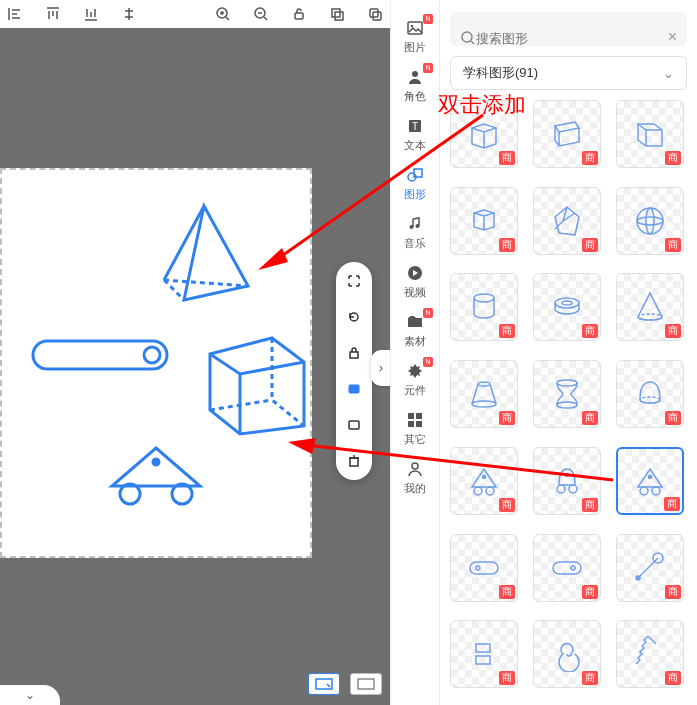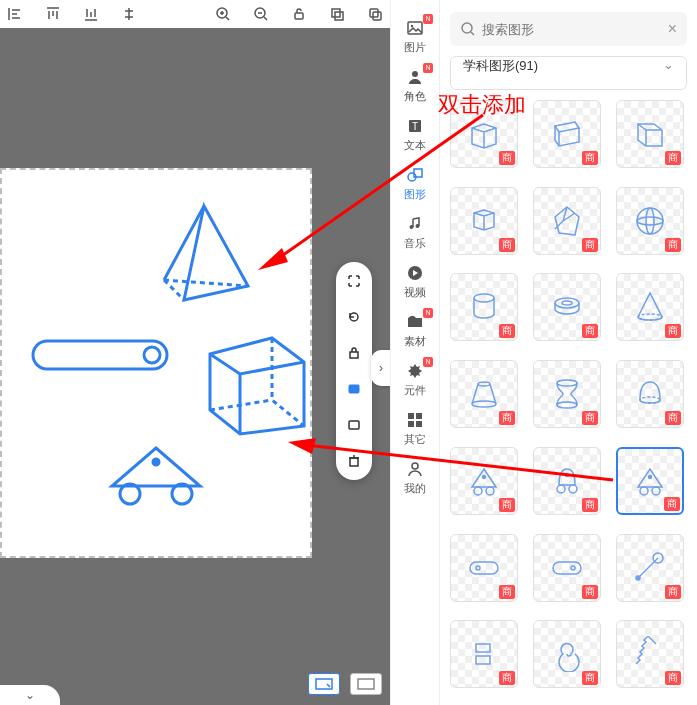--- a/index.html
+++ b/index.html
@@ -30,24 +30,24 @@
   .pager .pg.gray svg{stroke:#888}
   
   .rail{flex:0 0 50px;border-left:1px solid #eee;border-right:1px solid #eee;background:#fff;display:flex;flex-direction:column;align-items:center;padding-top:18px;gap:12px}
   .rail-item{display:flex;flex-direction:column;align-items:center;gap:2px;color:#555;font-size:11px;cursor:pointer;position:relative;width:100%}
   .rail-item.active{color:#2f80ed}
   .rail-item .ri-ico{width:20px;height:20px;display:flex;align-items:center;justify-content:center}
   .rail-item .ri-ico svg{width:18px;height:18px;fill:currentColor}
   .badge-new{position:absolute;top:-4px;right:6px;width:10px;height:10px;background:#ff4d4f;border-radius:2px;color:#fff;font-size:7px;line-height:10px;text-align:center}
   
   .panel{flex:1;display:flex;flex-direction:column;background:#fff;padding:12px 10px 0 10px;gap:10px;overflow:hidden}
-  .search{position:relative;height:34px;background:#f5f5f5;border-radius:6px;display:flex;align-items:center;padding:0 10px;gap:6px}
+  .search{position:relative;height:34px;background:#f5f5f5;border-radius:6px;display:flex;align-items:flex-end;padding:0 10px;gap:0}
   .search input{flex:1;border:none;background:transparent;outline:none;font-size:13px;color:#333}
   .search .clear{color:#999;font-size:16px;cursor:pointer}
-  .dropdown{height:34px;border:1px solid #e0e0e0;border-radius:6px;display:flex;justify-content:space-between;padding:0 12px;font-size:13px;color:#333;cursor:pointer}
+  .dropdown{height:34px;border:1px solid #e0e0e0;border-radius:6px;display:flex;align-items:center;justify-content:space-between;padding:0 12px;font-size:13px;color:#333;cursor:pointer}
   .grid{flex:1;display:grid;grid-template-columns:repeat(3,1fr);gap:12px;overflow-y:auto;padding-bottom:10px}
   .tile{width:68px;height:68px;border:1px solid #e0e0e0;border-radius:6px;position:relative;display:flex;align-items:center;justify-content:center;cursor:pointer;
     background-image:linear-gradient(45deg,#f0f0f0 25%,transparent 25%),linear-gradient(-45deg,#f0f0f0 25%,transparent 25%),linear-gradient(45deg,transparent 75%,#f0f0f0 75%),linear-gradient(-45deg,transparent 75%,#f0f0f0 75%);
     background-size:14px 14px;background-position:0 0,0 7px,7px -7px,-7px 0}
   .tile.selected{border:2px solid #2f80ed}
   .tile svg{width:40px;height:36px;stroke:#6f9fe8;fill:none;stroke-width:1.5}
   .tile .tag{position:absolute;bottom:2px;right:2px;background:#ff4d4f;color:#fff;font-size:10px;padding:0 3px;border-radius:2px;line-height:14px}
   
   .hint{position:absolute;top:90px;left:438px;color:#ff0000;font-size:22px;font-weight:normal;z-index:50;pointer-events:none}
   .arrow1{position:absolute;top:110px;left:258px;width:230px;height:160px;z-index:49;pointer-events:none}

